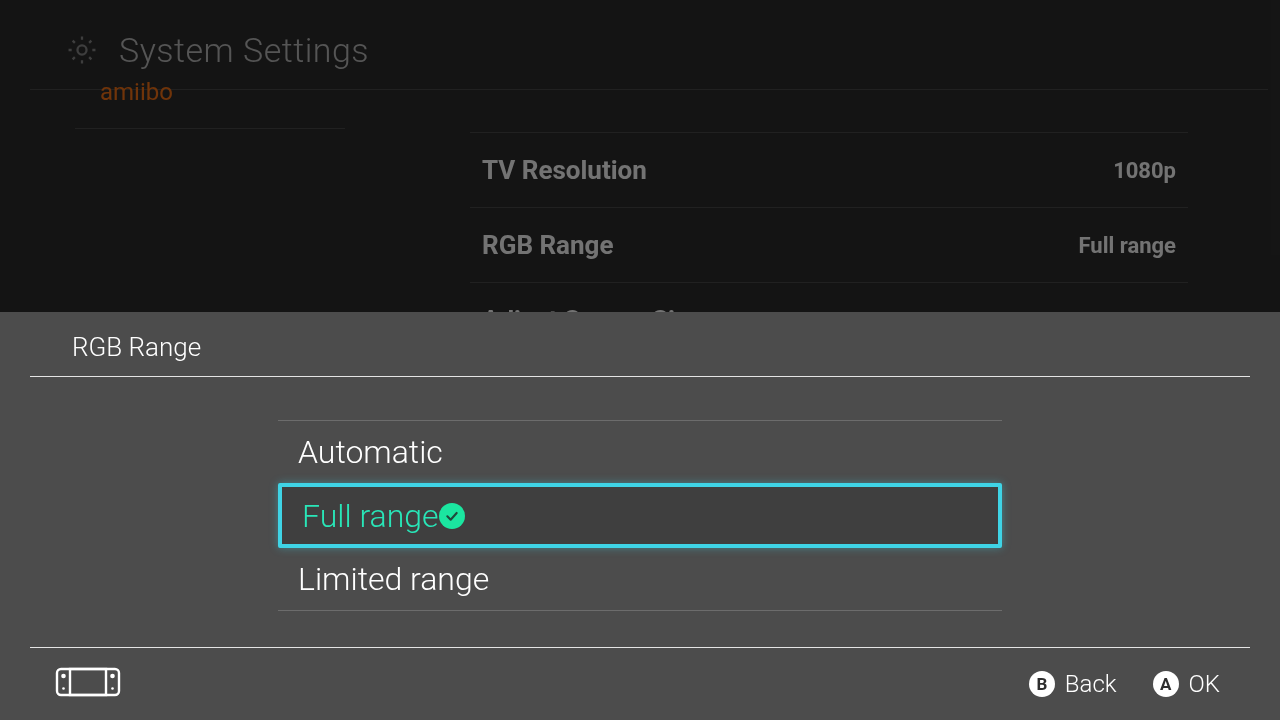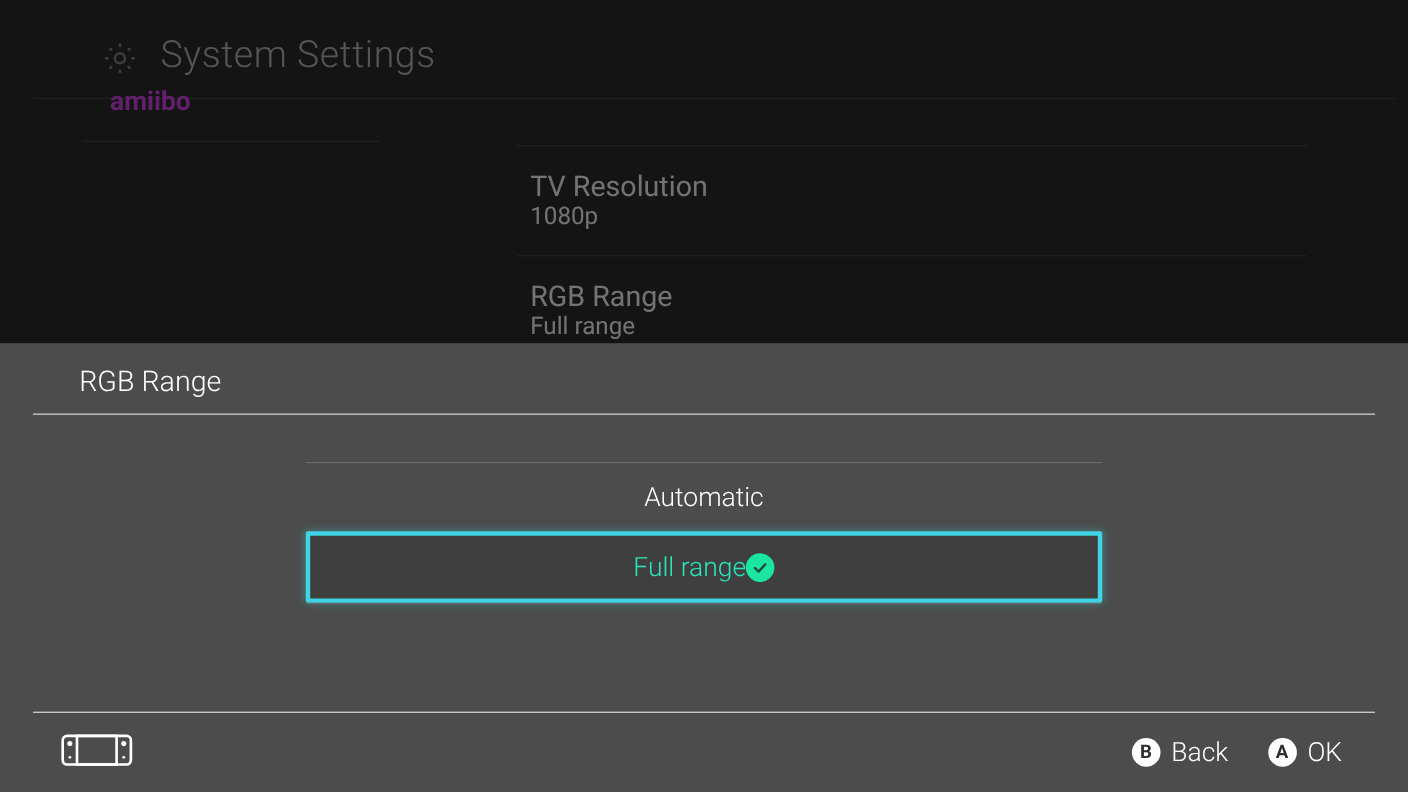--- a/index.html
+++ b/index.html
@@ -4,60 +4,60 @@
 <style>
   * { margin: 0; padding: 0; box-sizing: border-box; }
   html, body { width: 1280px; height: 720px; overflow: hidden; font-family: -apple-system, "Segoe UI", Roboto, Arial, sans-serif; }
   body { background: #2e2e2e; color: #fff; position: relative; }
 
   
   .bg { position: absolute; inset: 0; background: #2e2e2e; }
   .bg::after { content:""; position:absolute; inset:0; background: rgba(0,0,0,0.55); }
 
   .header {
-    display: flex; align-items: flex-end; gap: 20px;
-    padding: 30px 65px 18px 92px;
+    display: flex; align-items: center; gap: 20px;
+    padding: 30px 65px 18px 65px;
   }
   .header .gear { width: 34px; height: 34px; color:#8a8a8a; }
   .header .title { font-size: 34px; font-weight: 300; color:#bcbcbc; letter-spacing: .5px; }
   .hr-top { position:absolute; left:30px; right:12px; top:89px; height:1px; background:#4b4b4b; }
 
   .sidebar {
     position:absolute; left:30px; top:90px; width:360px;
   }
   .sidebar .item {
-    padding: 22px 70px; font-size: 24px; font-weight: 700; color:#d946ef;
+    padding: 22px 70px; font-size: 24px; font-weight: 400; color:#f97316;
   }
   .sidebar .item.first { padding-top: 0; margin-top:-12px; }
   .sidebar .divider { height:1px; background:#4b4b4b; margin: 0 45px; }
 
   .main {
     position:absolute; left:470px; right:92px; top:132px;
   }
   .row {
-    display:flex; justify-content:space-between; align-items:flex-start;
-    padding: 22px 12px; font-size: 26px; font-weight: 400; flex-direction: column;
+    display:flex; justify-content:space-between; align-items:center;
+    padding: 22px 12px; font-size: 26px; font-weight: 700;
   }
   .row .value { color:#ffffff; font-size: 22px; }
   .row + .row { border-top:1px solid #4b4b4b; }
   .main .topline { height:1px; background:#4b4b4b; }
 
   
   .overlay {
     position:absolute; left:0; right:0; top:312px; bottom:0;
     background:#4c4c4c;
   }
   .ov-title { padding: 20px 72px 14px; font-size: 26px; font-weight: 300; color:#fff; }
   .ov-hr { height:1px; background:#fff; opacity:.85; margin: 0 30px; }
 
   .options { position:absolute; left:278px; right:278px; top:108px; }
   .opt-divider { height:1px; background:#6c6c6c; }
   .opt {
-    display:flex; align-items:center; justify-content:center;
-    height:62px; padding: 0 20px; font-size:24px; font-weight:300; color:#fff;
+    display:flex; align-items:center; justify-content:flex-start;
+    height:62px; padding: 0 20px; font-size:32px; font-weight:300; color:#fff;
   }
   .opt.selected {
     border: 4px solid #3fd4e6; border-radius:2px;
     background:#3f3f3f; color:#29e6b8;
     height:65px;
     box-shadow: 0 0 8px rgba(63,212,230,.4);
   }
   .check {
     width:26px; height:26px; border-radius:50%; background:#1be6a0;
     display:flex; align-items:center; justify-content:center;
@@ -127,20 +127,23 @@
       <span>Automatic</span>
     </div>
     <div class="opt selected">
       <span>Full range</span>
       <span class="check">
         <svg viewBox="0 0 24 24" fill="none" stroke="#1f4a3c" stroke-width="3.2" stroke-linecap="round" stroke-linejoin="round">
             <polyline points="5 12.5 10 17.5 19 7.5"></polyline>
           </svg>
       </span>
     </div>
+    <div class="opt">
+      <span>Limited range</span>
+    </div>
     <div class="opt-divider"></div>
   </div>
 
   <div class="bottom-hr"></div>
   <div class="bottom">
     <span class="controller">
       <svg width="80" height="34" viewBox="0 0 80 34">
         <rect x="9" y="4" width="62" height="26" rx="4" fill="none" stroke="#fff" stroke-width="2.4"></rect>
         <rect x="22" y="4" width="36" height="26" fill="none" stroke="#fff" stroke-width="2.4"></rect>
         <circle cx="15.5" cy="11" r="2.3" fill="#fff"></circle>

